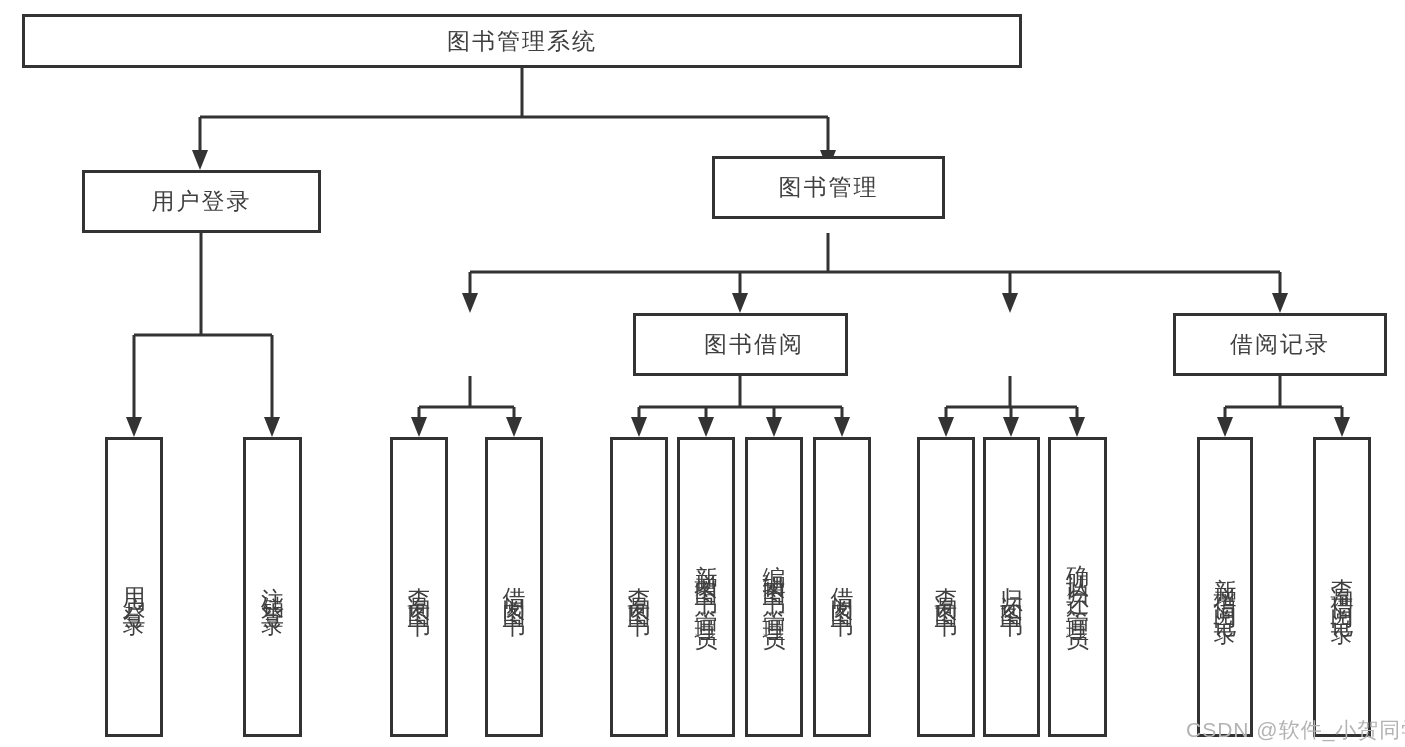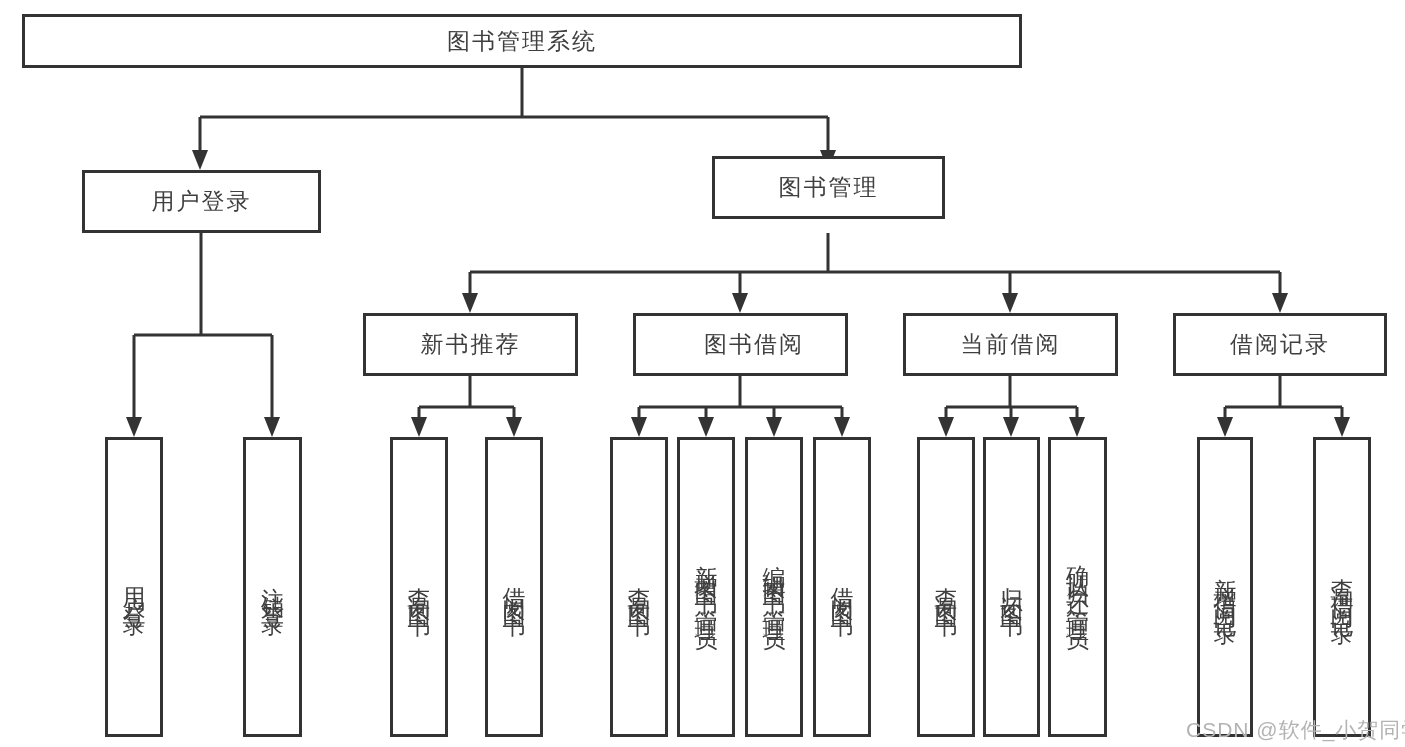--- a/index.html
+++ b/index.html
@@ -92,28 +92,22 @@
     <span class="label">图书管理系统</span>
   </div>
 
   <div class="box h" style="left:82px;top:170px;width:239px;height:63px;">
     <span class="label">用户登录</span>
   </div>
   <div class="box h" style="left:712px;top:156px;width:233px;height:63px;">
     <span class="label">图书管理</span>
   </div>
 
-  <div class="box h" style="left:363px;top:313px;width:215px;height:63px;">
-    <span class="label">新书推荐</span>
-  </div>
   <div class="box h" style="left:633px;top:313px;width:215px;height:63px;padding-left:27px;">
     <span class="label">图书借阅</span>
-  </div>
-  <div class="box h" style="left:903px;top:313px;width:215px;height:63px;">
-    <span class="label">当前借阅</span>
   </div>
   <div class="box h" style="left:1173px;top:313px;width:214px;height:63px;">
     <span class="label">借阅记录</span>
   </div>
 
   <div class="box v" style="left:105px;top:437px;width:58px;height:300px;">
     <span class="label">用户登录</span>
   </div>
   <div class="box v" style="left:243px;top:437px;width:59px;height:300px;">
     <span class="label">注销登录</span>

